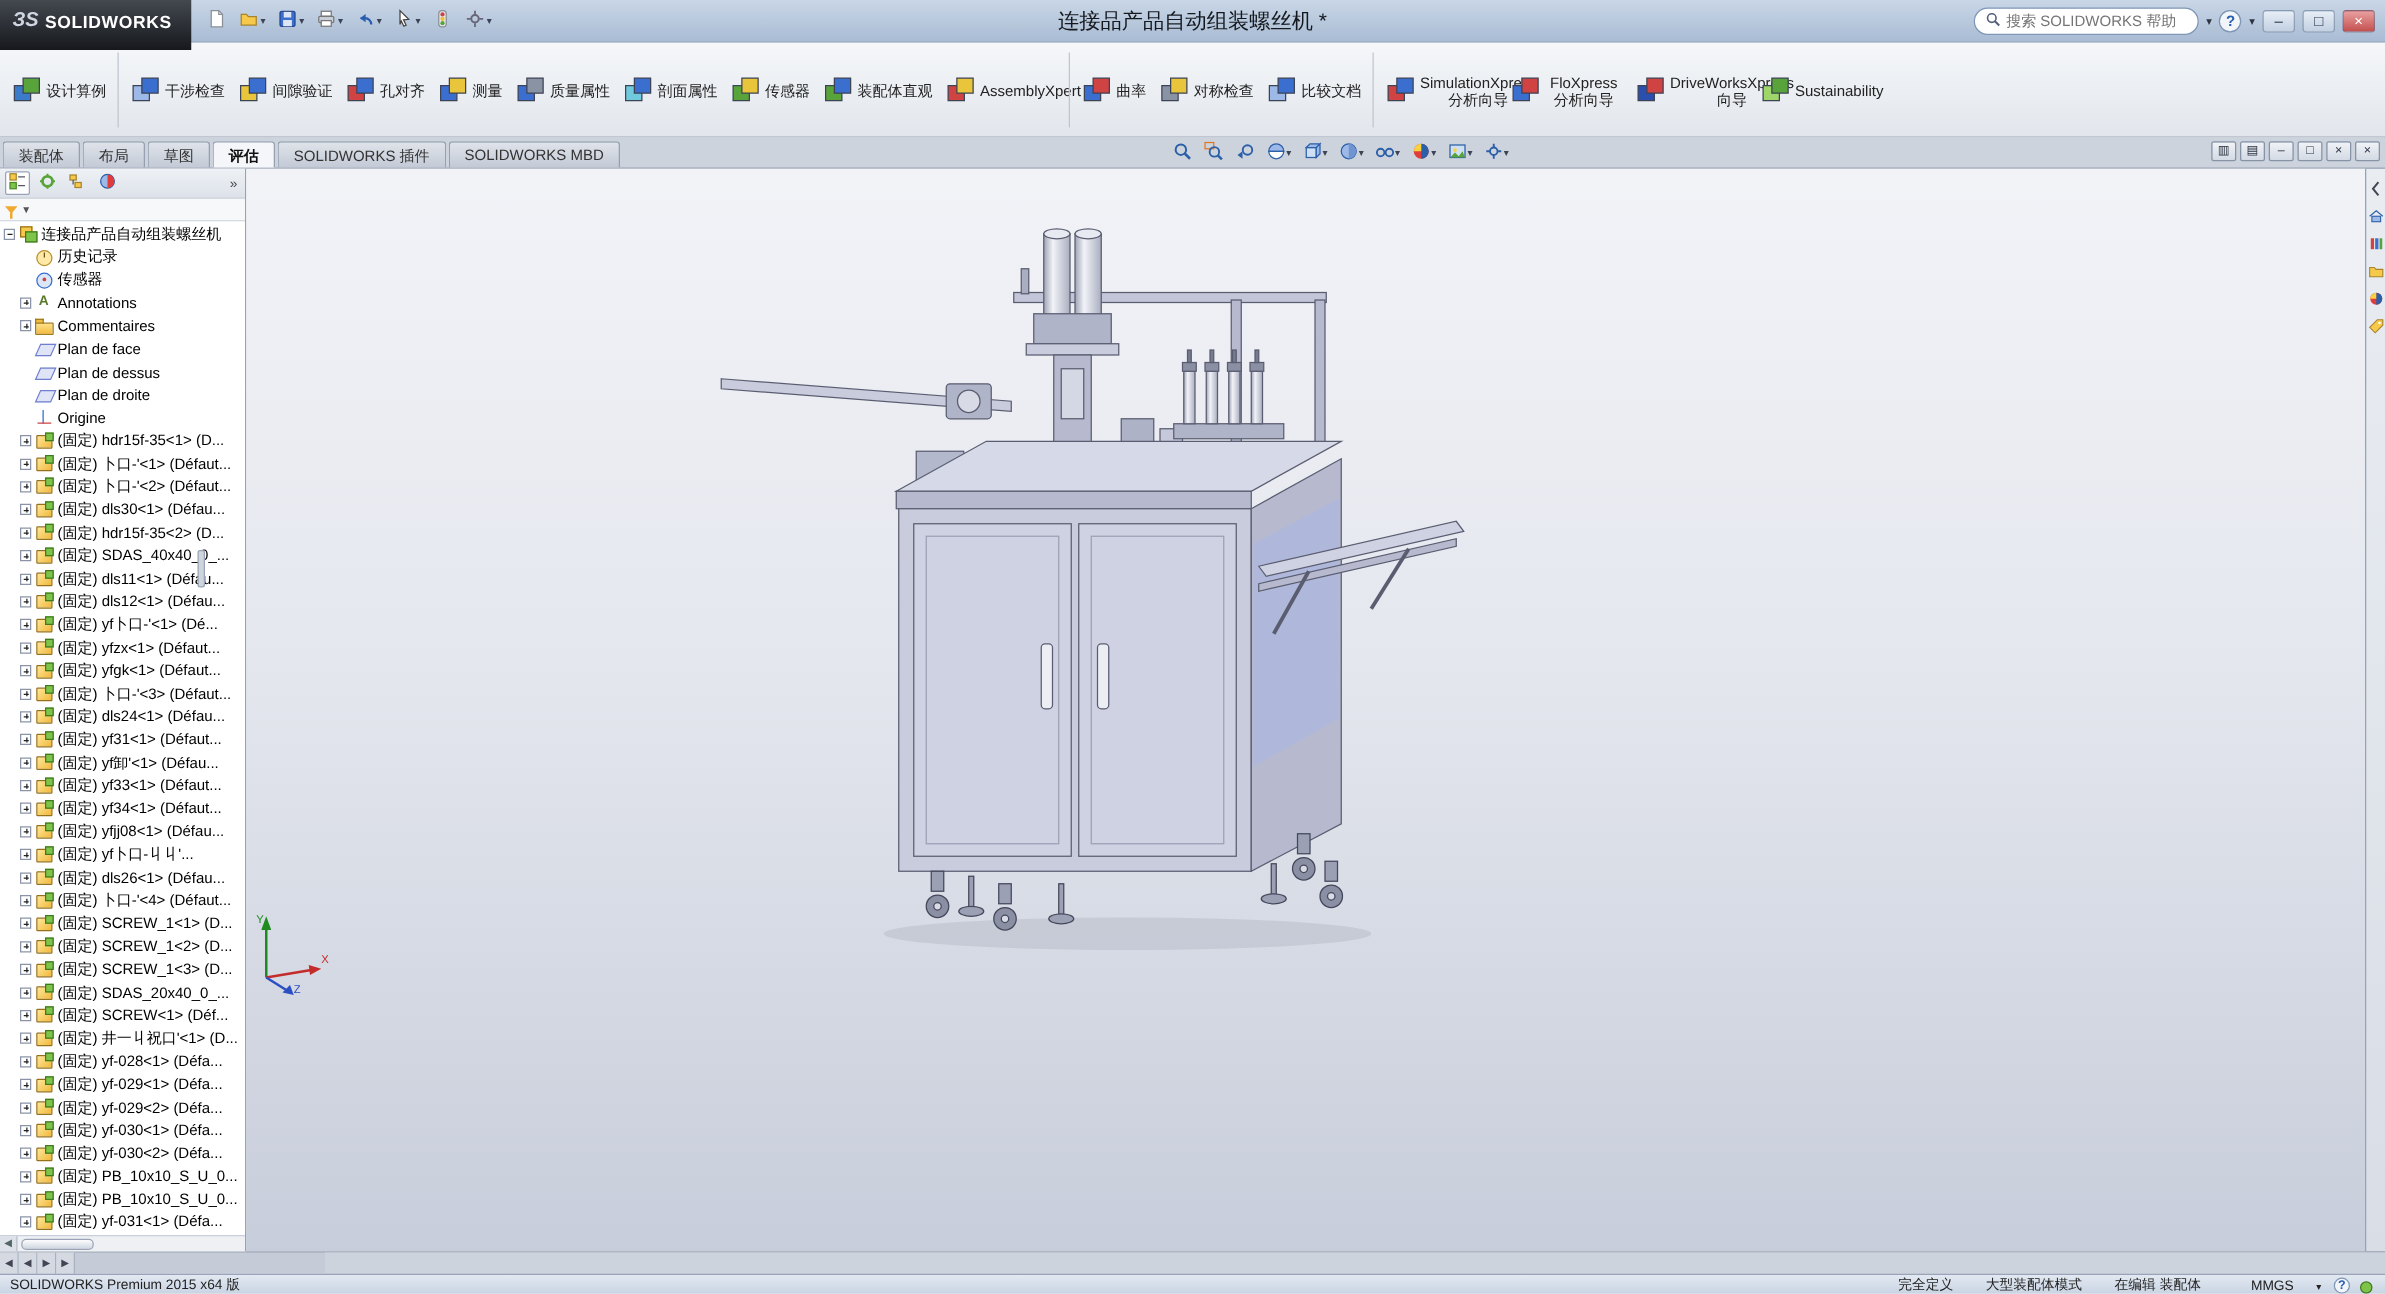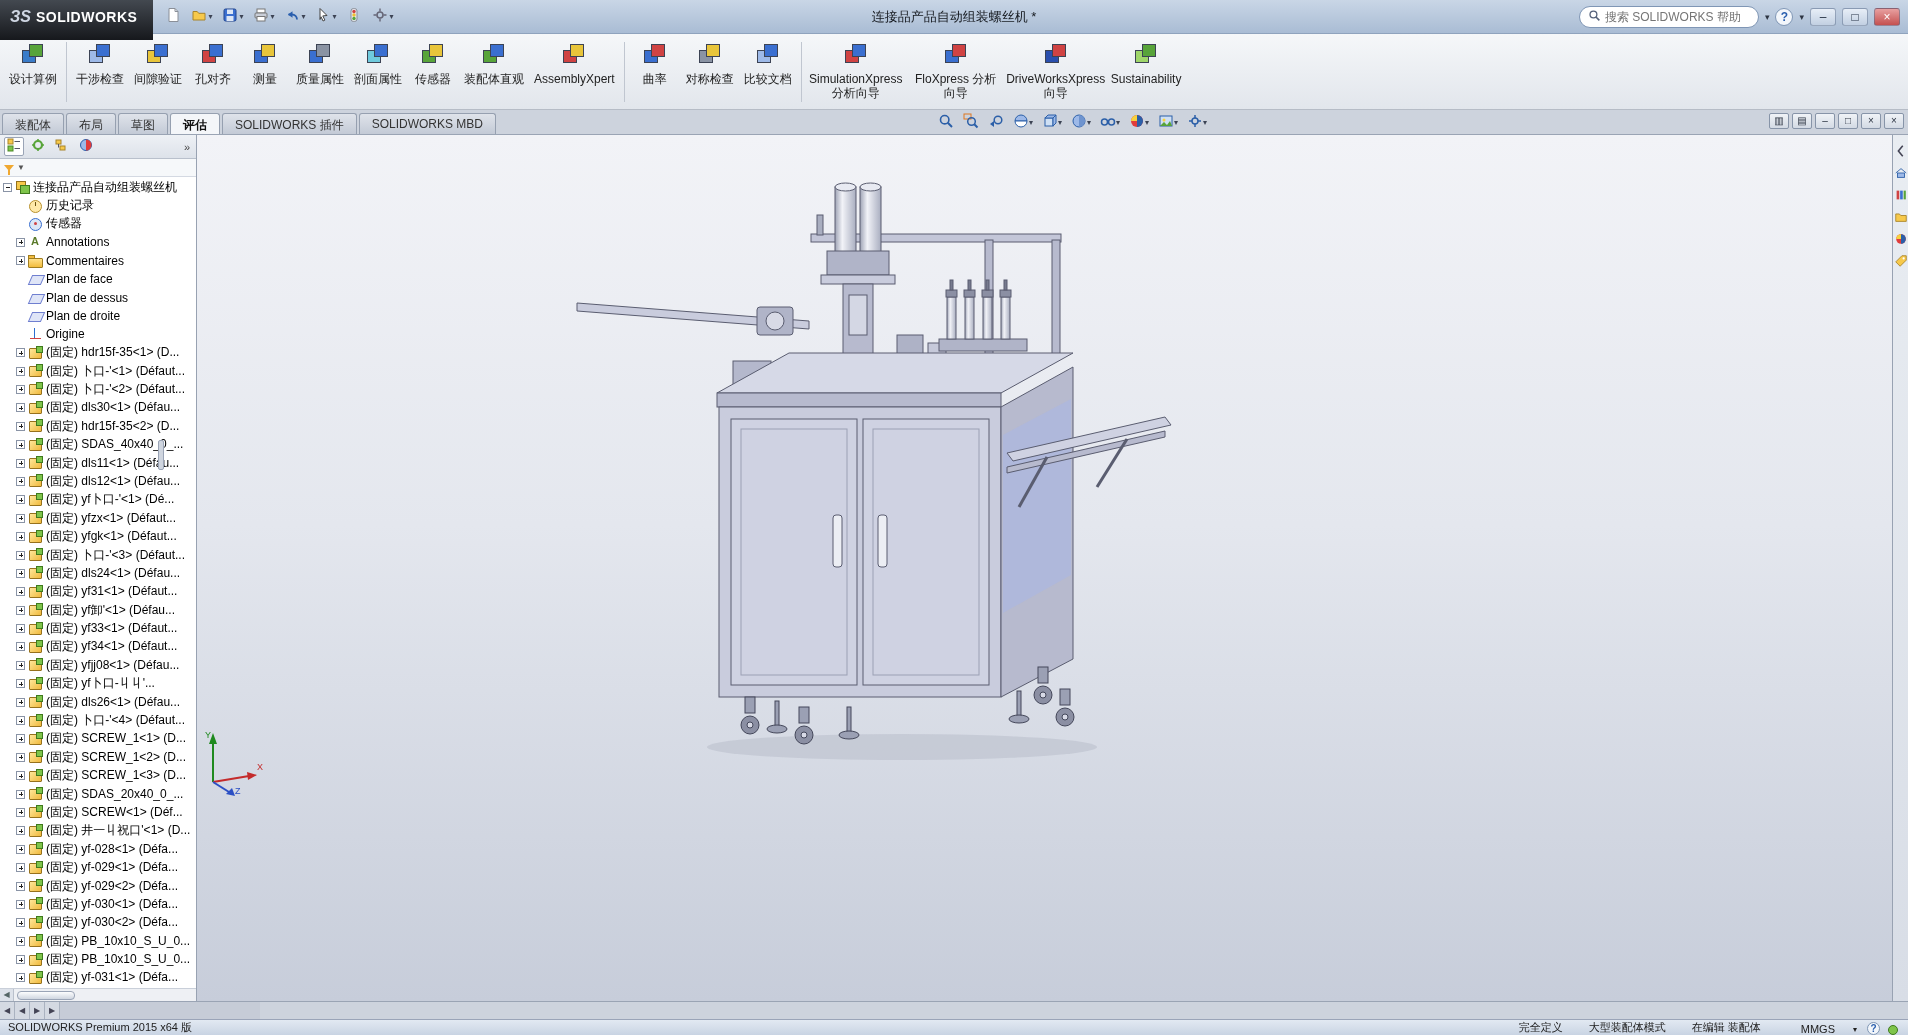--- a/index.html
+++ b/index.html
@@ -8,32 +8,32 @@
   .app { width:1908px; height:1035px; display:flex; flex-direction:column; background:#dfe4ec; }
 
   
   .titlebar { height:34px; background:linear-gradient(#c9d6e6,#a9bcd4); border-bottom:1px solid #8fa3bd; display:flex; align-items:center; position:relative; flex:none; }
   .logo { height:46px; background:linear-gradient(#4a5058,#16181c); color:#fff; display:flex; align-items:center; gap:5px; padding:0 16px 0 10px; flex:none; }
   .logo-ds { font-style:italic; font-weight:bold; font-size:16px; color:#cfd6e2; }
   .logo-brand { font-weight:bold; font-size:14px; letter-spacing:.5px; }
   .std-toolbar { display:flex; align-items:center; gap:2px; padding:0 8px; flex:none; }
   .tool-btn { display:flex; align-items:center; height:24px; padding:0 3px; border:1px solid transparent; border-radius:2px; }
   .tool-btn .dd { font-size:8px; color:#3c4354; margin-left:1px; }
-  .doc-title { position:absolute; left:50%; transform:translateX(-50%); font-size:13px; color:#15191f; white-space:nowrap;text-align:right; }
+  .doc-title { position:absolute; left:50%; transform:translateX(-50%); font-size:17px; color:#15191f; white-space:nowrap;text-align:right; }
   .tb-right { margin-left:auto; display:flex; align-items:center; gap:6px; padding-right:8px; }
   .searchbox { width:180px; height:22px; background:#fff; border:1px solid #7f96b5; border-radius:11px; display:flex; align-items:center; padding:0 8px; gap:4px; }
   .searchbox input { border:none; outline:none; flex:1; font-size:12px; color:#444; background:transparent; font-family:"Liberation Sans",sans-serif; }
   .tb-caret { font-size:9px; color:#2c3442; }
   .helpbtn { width:18px; height:18px; border-radius:50%; background:#f2f6fb; border:1px solid #7f96b5; color:#2a5fae; font-weight:bold; text-align:center; line-height:16px; font-size:12px; }
   .winbtn { width:26px; height:18px; text-align:center; line-height:16px; font-size:12px; color:#243043; border:1px solid rgba(90,110,140,.55); border-radius:3px; background:linear-gradient(#e7eef7,#c2d0e2); }
   .winbtn.close { background:linear-gradient(#e8a0a0,#c4504f); color:#fff; }
 
   
   .ribbon { height:76px; background:linear-gradient(#f5f7f9,#e2e6ec); border-bottom:1px solid #b6bcc6; display:flex; align-items:stretch; padding:3px 6px 2px 4px; flex:none; }
-  .ribbon-btn { min-width:52px; max-width:100px; padding:3px 4px 0 4px; display:flex; flex-direction:column; align-items:center; gap:2px; text-align:center; line-height:1.15; color:#222; border:1px solid transparent; border-radius:2px; }
+  .ribbon-btn { min-width:52px; max-width:100px; padding:3px 4px 0 4px; display:flex; flex-direction:row; align-items:center; gap:2px; text-align:center; line-height:1.15; color:#222; border:1px solid transparent; border-radius:2px; }
   .rlabel { font-size:12px; }
   .rsep { width:1px; background:#c0c6d0; margin:5px 4px; flex:none; }
 
   
   .tabrow { height:25px; background:#cdd3dd; border-bottom:1px solid #9aa4b4; display:flex; align-items:flex-end; position:relative; flex:none; }
   .tabs { display:flex; align-items:flex-end; padding-left:2px; }
   .tab { height:21px; padding:3px 12px; margin-right:2px; background:linear-gradient(#dfe3ea,#c3cad6); border:1px solid #96a0b0; border-bottom:none; border-radius:3px 3px 0 0; font-size:12px; color:#333; white-space:nowrap; }
   .tab.active { background:#f4f6f9; font-weight:bold; color:#111; }
   .headsup { position:absolute; left:935px; top:2px; display:flex; align-items:center; gap:3px; }
   .hu-btn { display:flex; align-items:center; height:20px; padding:1px 2px; border:1px solid transparent; border-radius:2px; }

